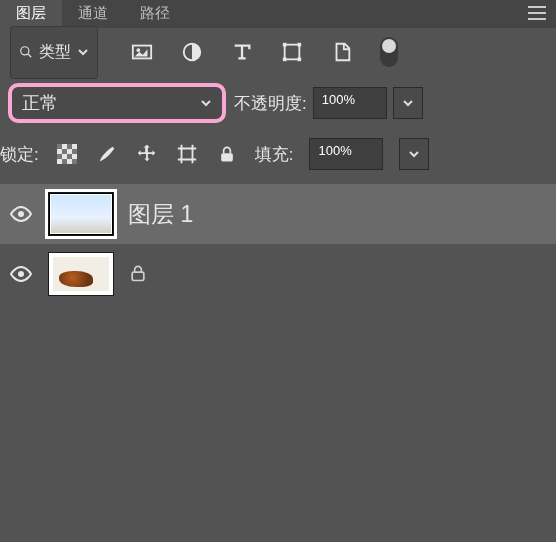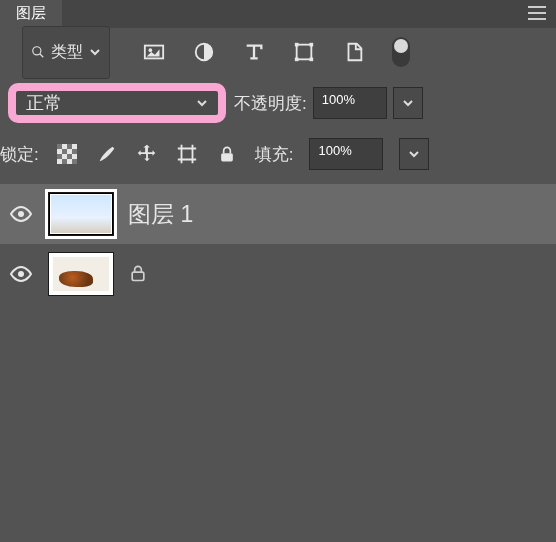--- a/index.html
+++ b/index.html
@@ -44,21 +44,20 @@
   .type-select {
     display: flex;
     align-items: center;
     gap: 6px;
     background: #4a4a4a;
     border: 1px solid #3a3a3a;
     border-radius: 3px;
     padding: 15px 8px;
     font-size: 16px;
     cursor: pointer;
-    margin-left: 12px;
   }
   .chevron {
     width: 12px; height: 12px;
   }
   .filter-icons {
     display: flex;
     gap: 26px;
     align-items: center;
     margin-left: 14px;
   }
@@ -76,21 +75,21 @@
     padding: 0 8px;
     gap: 8px;
   }
   .blend-select {
     display: flex;
     align-items: center;
     justify-content: space-between;
     width: 218px;
     height: 40px;
     background: #4a4a4a;
-    border: 8px solid #f9a8d4;
+    border: 4px solid #f9a8d4;
     border-radius: 10px;
     padding: 0 10px;
     font-size: 18px;
     cursor: pointer;
   }
   .opacity-group {
     display: flex;
     align-items: center;
     gap: 6px;
     font-size: 17px;
@@ -187,20 +186,22 @@
     width: 14px; height: 14px;
     background: #d9d9d9;
     border-radius: 50%;
   }
 </style>
 </head>
 <body>
 
 <div class="tabs">
   <div class="tab active">图层</div>
+  <div class="tab">通道</div>
+  <div class="tab">路径</div>
   <div class="menu-icon">
     <svg viewBox="0 0 18 14">
         <path d="M0 1h18M0 7h18M0 13h18" stroke="#ccc" stroke-width="2"></path>
       </svg>
   </div>
 </div>
 
 <div class="toolbar1">
   <div class="type-select">
     <svg width="14" height="14" viewBox="0 0 24 24">

